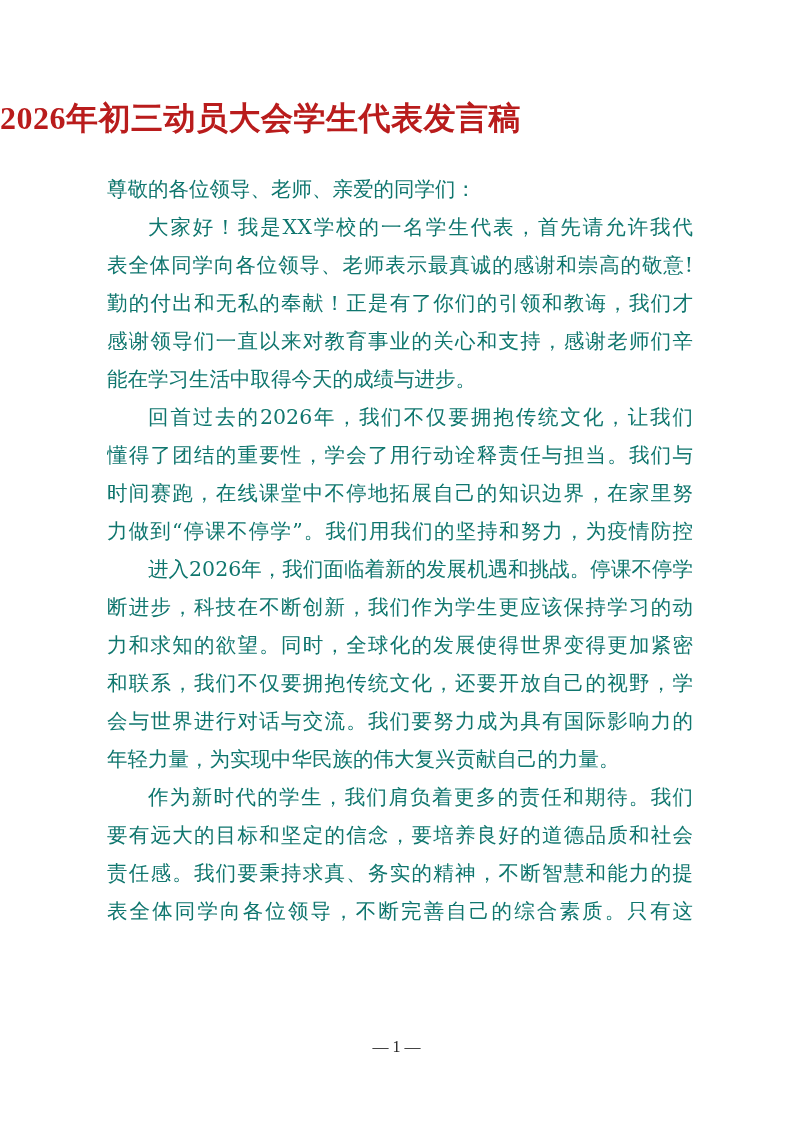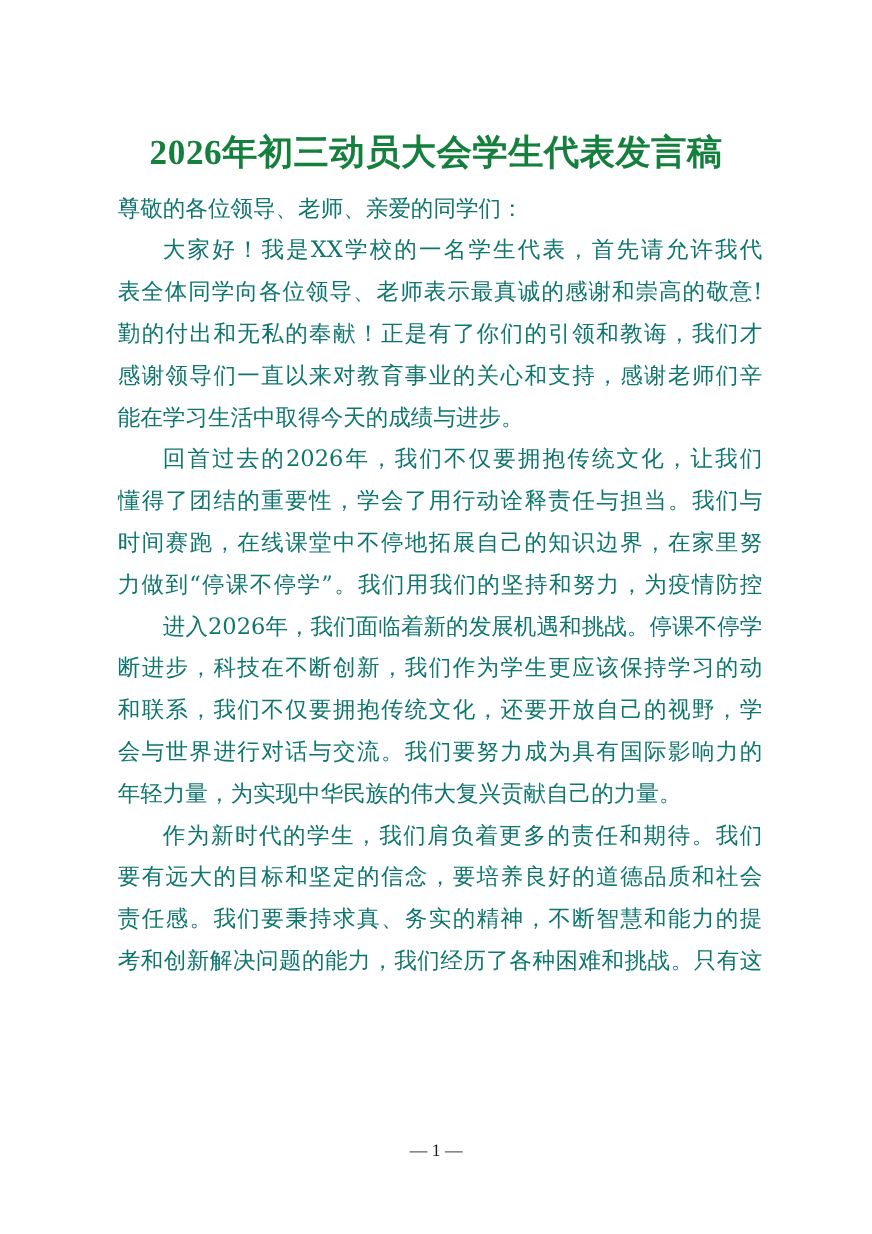--- a/index.html
+++ b/index.html
@@ -1,21 +1,21 @@
 <!DOCTYPE html>
 <html><head>
 <meta charset="utf-8">
 <style>
   html, body { margin: 0; padding: 0; background: #ffffff; }
   body { width: 793px; height: 1122px; position: relative; overflow: hidden; }
   .page { position: absolute; left: 0; top: 0; width: 793px; height: 1122px; background: #fff; }
   .title {
-    position: absolute; left: 0; top: 116px; width: 793px; text-align: center;
+    position: absolute; left: 0; top: 96px; width: 793px; text-align: left;
     font-family: "Liberation Serif", "DejaVu Serif", serif;
-    font-weight: bold; font-size: 32px; line-height: 44px; color: #15803d;
+    font-weight: bold; font-size: 32px; line-height: 44px; color: #b91c1c;
     letter-spacing: 0.5px;
   }
   .body {
     position: absolute; left: 107px; top: 170px; width: 586px;
     font-family: "DejaVu Serif", "Liberation Serif", serif;
     font-size: 20.5px; line-height: 38px; color: #0f766e;
   }
   .line { display: block; height: 38px; white-space: nowrap; text-align: justify; text-align-last: justify; overflow: hidden; }
   .line.last { text-align-last: left; }
   .line.indent { padding-left: 41px; }
@@ -35,22 +35,23 @@
       <span class="line">表全体同学向各位领导、老师表示最真诚的感谢和崇高的敬意!</span>
       <span class="line">勤的付出和无私的奉献！正是有了你们的引领和教诲，我们才</span>
       <span class="line">感谢领导们一直以来对教育事业的关心和支持，感谢老师们辛</span>
       <span class="line last">能在学习生活中取得今天的成绩与进步。</span>
       <span class="line indent">回首过去的2026年，我们不仅要拥抱传统文化，让我们</span>
       <span class="line">懂得了团结的重要性，学会了用行动诠释责任与担当。我们与</span>
       <span class="line">时间赛跑，在线课堂中不停地拓展自己的知识边界，在家里努</span>
       <span class="line">力做到“停课不停学”。我们用我们的坚持和努力，为疫情防控</span>
       <span class="line indent">进入2026年，我们面临着新的发展机遇和挑战。停课不停学</span>
       <span class="line">断进步，科技在不断创新，我们作为学生更应该保持学习的动</span>
+      <span class="line">力和求知的欲望。同时，全球化的发展使得世界变得更加紧密</span>
       <span class="line">和联系，我们不仅要拥抱传统文化，还要开放自己的视野，学</span>
       <span class="line">会与世界进行对话与交流。我们要努力成为具有国际影响力的</span>
       <span class="line last">年轻力量，为实现中华民族的伟大复兴贡献自己的力量。</span>
       <span class="line indent">作为新时代的学生，我们肩负着更多的责任和期待。我们</span>
       <span class="line">要有远大的目标和坚定的信念，要培养良好的道德品质和社会</span>
       <span class="line">责任感。我们要秉持求真、务实的精神，不断智慧和能力的提</span>
-      <span class="line">考和创新解决问题的能力，我们经历了各种困难和挑战。只有这</span>
+      <span class="line">表全体同学向各位领导，不断完善自己的综合素质。只有这</span>
     </div>
   <div class="footer">— 1 —</div>
 </div>
 
 </body></html>

